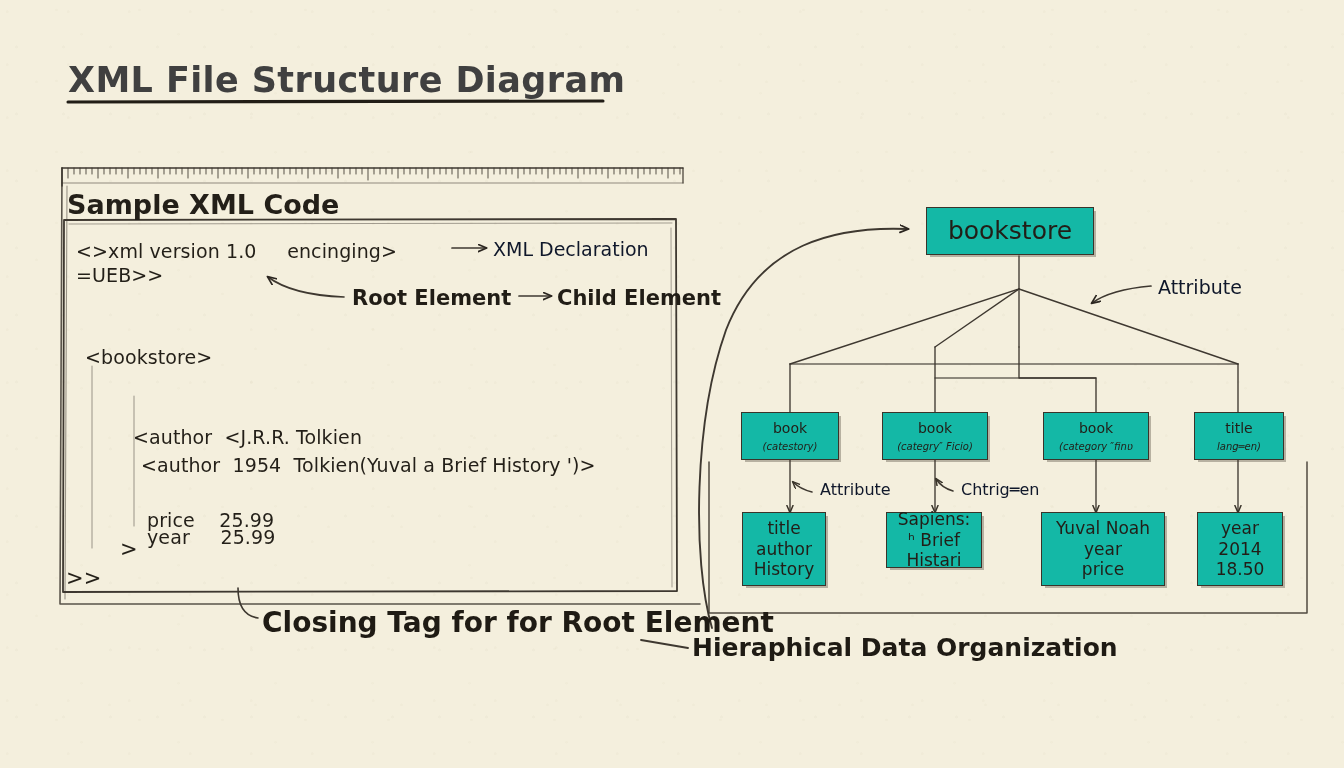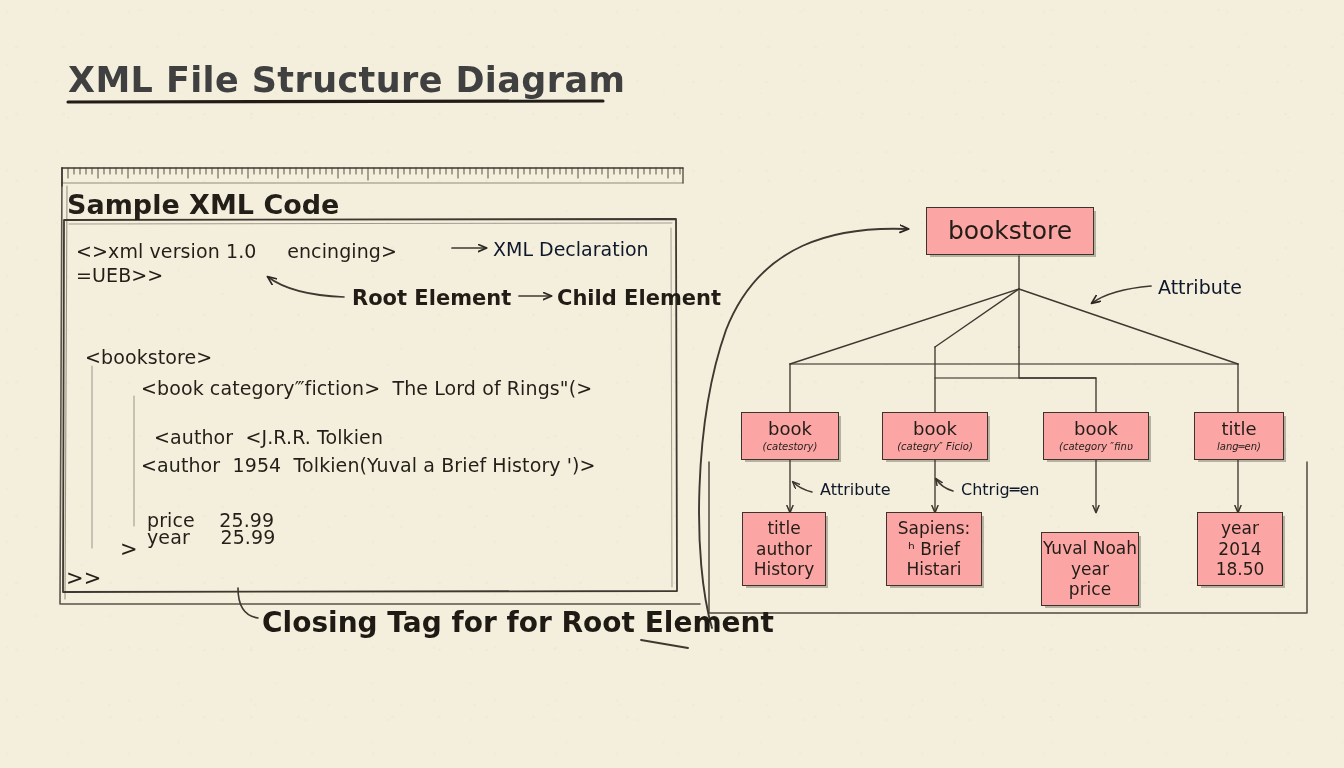--- a/index.html
+++ b/index.html
@@ -81,32 +81,32 @@
     font-size: 28px;
     font-weight: 700;
     color: #1f1b14;
     white-space: nowrap;
   }
 
   
   .node {
     position: absolute;
     box-sizing: border-box;
-    background: #fca5a5;
+    background: #14b8a6;
     border: 1.6px solid #3a342a;
     display: flex;
     flex-direction: column;
     align-items: center;
     justify-content: center;
     text-align: center;
     color: #221e17;
     box-shadow: 3px 3px 0 -1px rgba(60,52,40,0.33);
   }
   .node .n-main {
-    font-size: 18px;
+    font-size: 14px;
     line-height: 21px;
   }
   .node .n-sub {
     font-size: 10px;
     line-height: 15px;
     font-style: italic;
   }
   .node.root .n-main { font-size: 25px; line-height: 28px; }
   .node.leaf .n-main { font-size: 17px; line-height: 20.5px; font-style: normal; }
   .node.leaf { justify-content: center; }
@@ -247,22 +247,21 @@
   <div id="page-title">XML File Structure Diagram</div>
   <svg class="sketch" viewBox="0 0 1344 768">
     <path d="M68,102 L603,101" stroke="#211d16" stroke-width="3.1" fill="none" stroke-linecap="round"></path>
   </svg>
 
   <div id="code-panel-heading">Sample XML Code</div>
 
   <div class="code-line" style="left:76px; top:239px;text-align:right;">&lt;&gt;xml version 1.0     encinging&gt;</div>
   <div class="code-line" style="left:76px; top:263px;">=UEB&gt;&gt;</div>
   <div class="code-line" style="left:85px; top:345px;">&lt;bookstore&gt;</div>
-  <div class="code-line" style="left:141px; top:376px;">&lt;book category‴fiction&gt;  The Lord of Rings"(&gt;</div>
-  <div class="code-line" style="left:154px; top:425px;text-align:right;">&lt;author  &lt;J.R.R. Tolkien</div>
+  <div class="code-line" style="left:133px; top:425px;text-align:right;">&lt;author  &lt;J.R.R. Tolkien</div>
   <div class="code-line" style="left:141px; top:453px;">&lt;author  1954  Tolkien(Yuval a Brief History ')&gt;</div>
   <div class="code-line" style="left:147px; top:481px;margin-top:44px;">year     25.99</div>
   <div class="code-line" style="left:147px; top:508px;">price    25.99</div>
   <div class="code-line" style="left:120px; top:537px; font-size:21px;">&gt;</div>
   <div class="code-line" style="left:66px; top:566px; font-size:21px;">&gt;&gt;</div>
 
   <div class="annot" style="left:493px; top:238px;">XML Declaration</div>
   <div class="annot-lg" style="left:352px; top:286px;">Root Element</div>
   <div class="annot-lg" style="left:557px; top:286px;text-align:right;">Child Element</div>
   <div class="annot-caption" style="left:262px; top:606px;">Closing Tag for for Root Element</div>
@@ -290,37 +289,38 @@
     <div class="n-main">title</div>
     <div class="n-sub">lang═en)</div>
   </div>
 
   <div class="node leaf" style="left:742px; top:512px; width:84px; height:74px;">
     <div class="n-main">title</div>
     <div class="n-main">author</div>
     <div class="n-main">History</div>
   </div>
 
-  <div class="node leaf" style="left:886px; top:512px; width:96px; height:74px;">
+  <div class="node leaf" style="left:886px; top:512px; width:96px; height:56px;">
     <div class="n-main">Sapiens:</div>
     <div class="n-main">ʰ Brief</div>
     <div class="n-main">Histari</div>
   </div>
 
-  <div class="node leaf" style="left:1041px; top:532px; width:98px; height:74px;">
+  <div class="node leaf" style="left:1041px; top:512px; width:124px; height:74px;">
     <div class="n-main">Yuval Noah</div>
     <div class="n-main">year</div>
     <div class="n-main">price</div>
   </div>
 
   <div class="node leaf" style="left:1197px; top:512px; width:86px; height:74px;">
     <div class="n-main">year</div>
     <div class="n-main">2014</div>
     <div class="n-main">18.50</div>
   </div>
 
   <div class="annot" style="left:1158px; top:276px;">Attribute</div>
 
   <div class="annot" style="left:820px; top:480px; font-size:16px;">Attribute</div>
 
   <div class="annot" style="left:961px; top:480px; font-size:16px;">Chtrig═en</div>
 
+  <div class="annot-caption" style="left:692px; top:633px; font-size:25px;">Hieraphical Data Organization</div>
 </div>
 
 </body></html>

